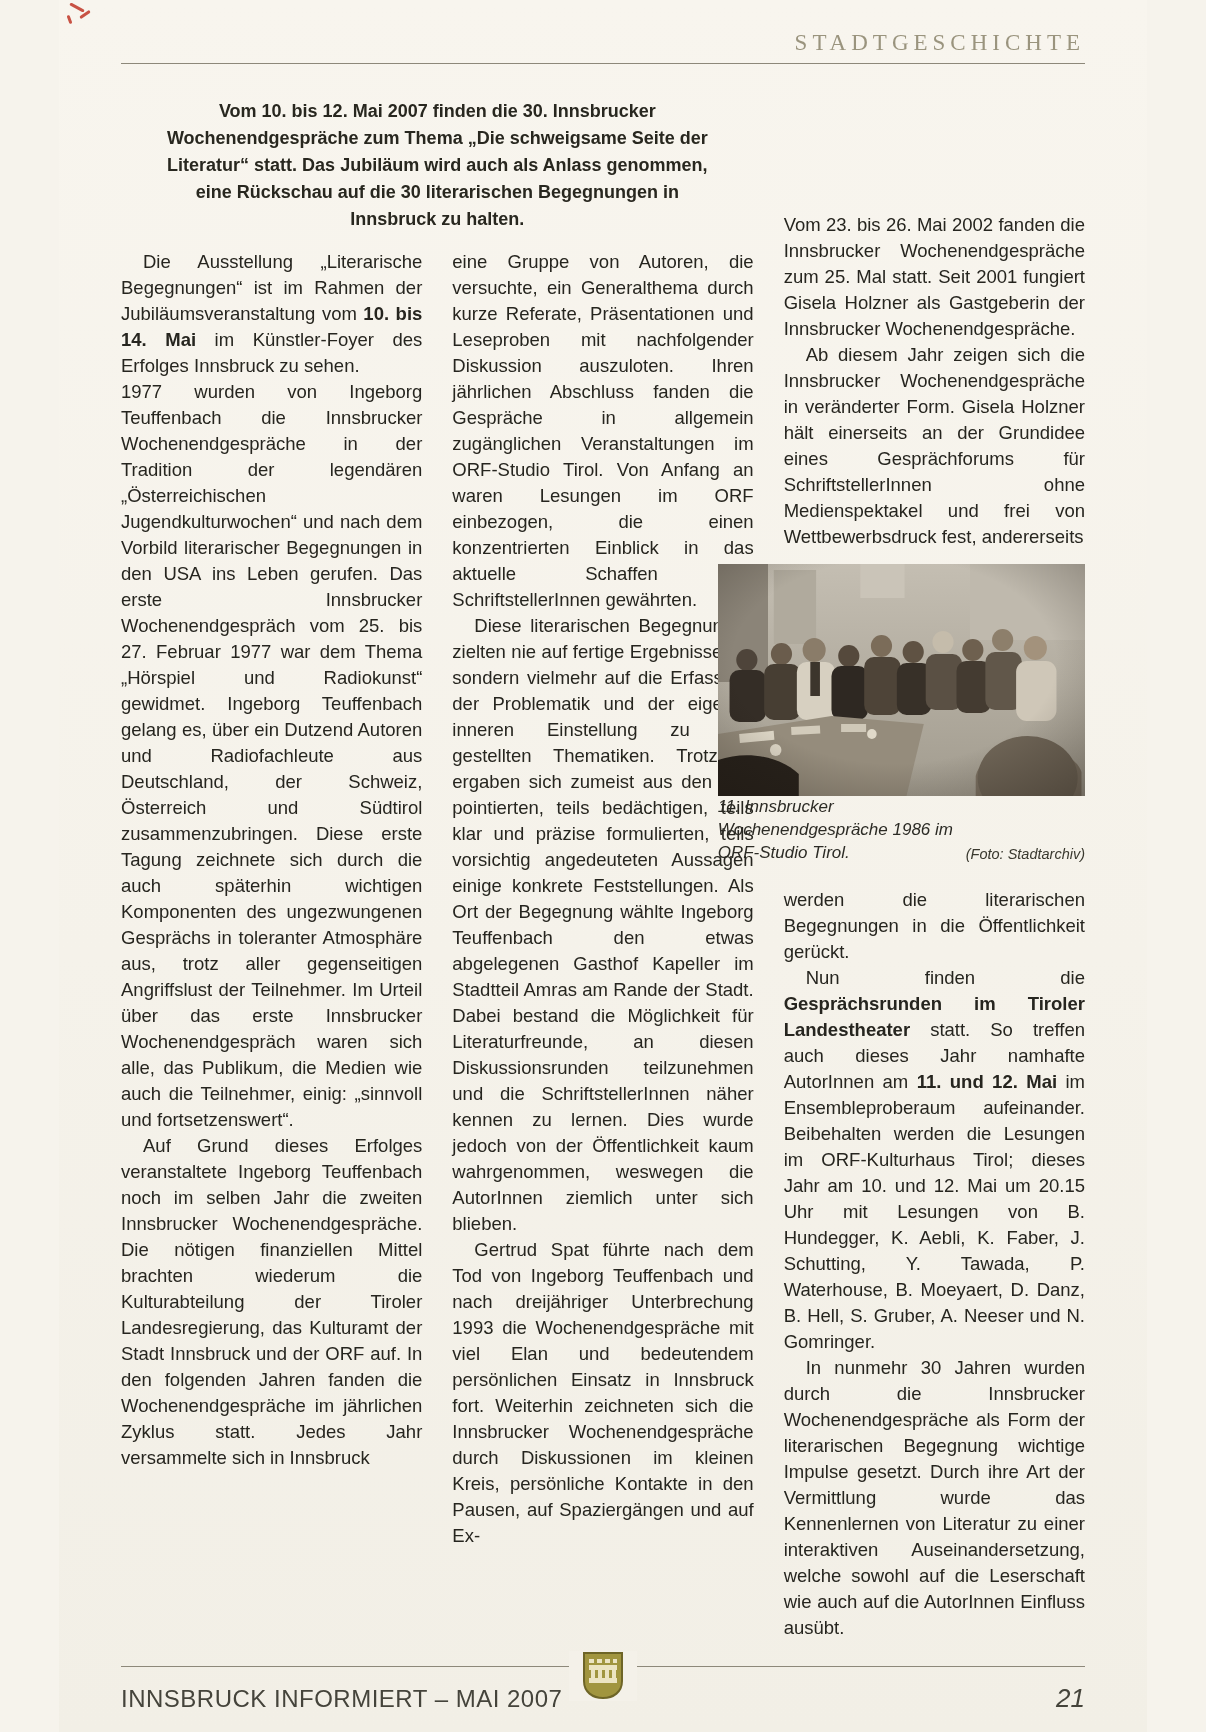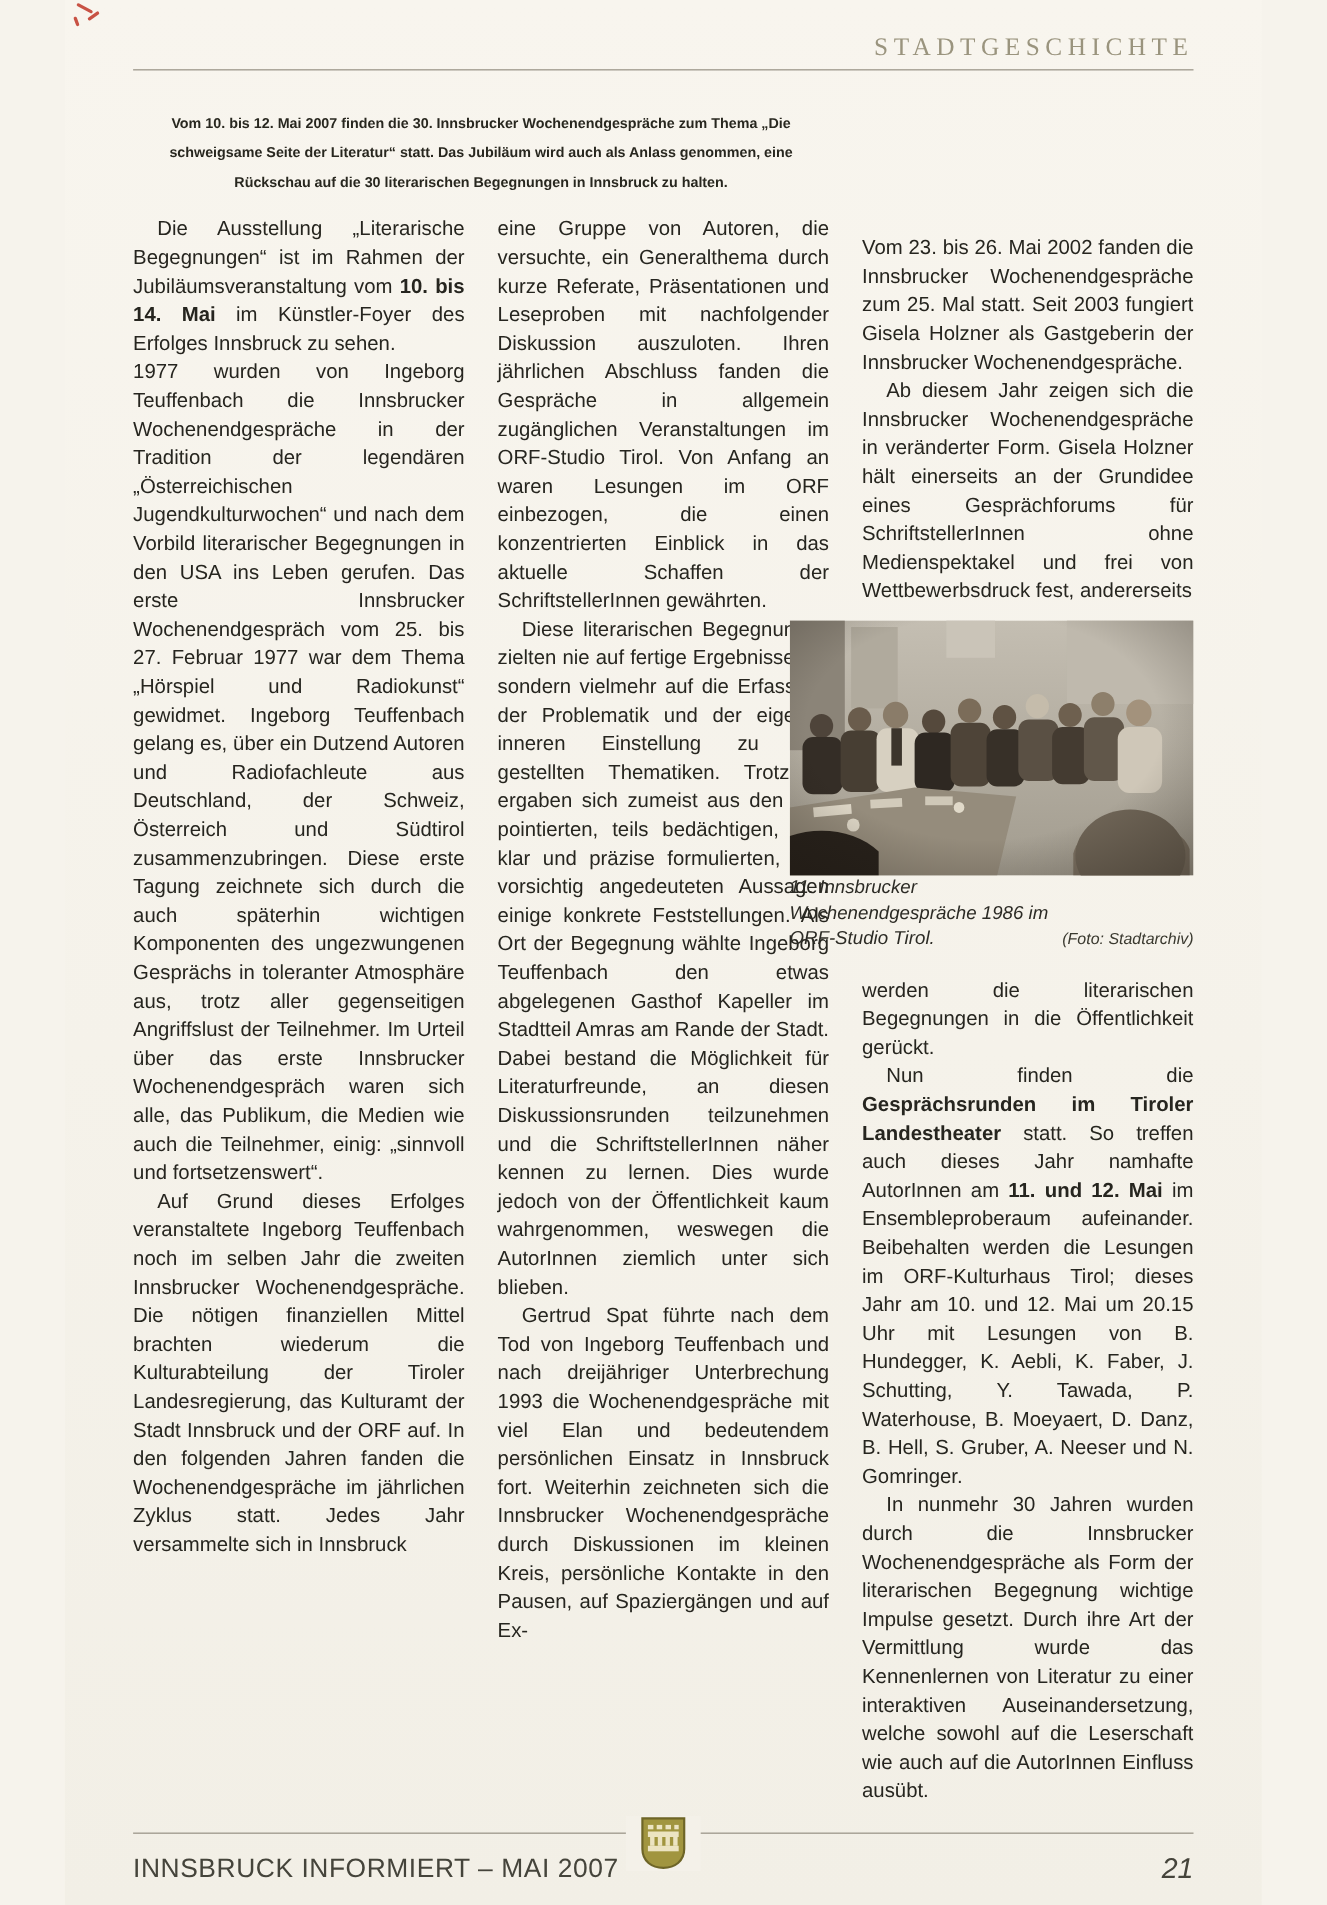--- a/index.html
+++ b/index.html
@@ -42,21 +42,21 @@
   .title {
     margin-top:20px;
     font-family:"Liberation Serif", serif;
     font-weight:700; font-size:55px; line-height:1.14;
     letter-spacing:.5px;
     color:#353d76; text-align:center;
   }
   .title-line { display:block; }
   .lead {
     margin:14px 30px 0 30px;
-    font-weight:700; font-size:13px; line-height:27px;
+    font-weight:700; font-size:18px; line-height:27px;
     text-align:center; color:#28271f;
   }
 
   .col1 { grid-column:1; grid-row:2; }
   .col2 { grid-column:2; grid-row:2; }
   .col3 { grid-column:3; grid-row:1 / span 2; padding-top:128px; }
 
   .col {
     font-size:18.5px; line-height:26px;
     text-align:justify;
@@ -131,21 +131,21 @@
     <section class="col col2">
       <div class="paras">
           <p><span>eine Gruppe von Autoren, die versuchte, ein Generalthema durch kurze Referate, Präsentationen und Leseproben mit nachfolgender Diskussion auszuloten. Ihren jährlichen Abschluss fanden die Gespräche in allgemein zugänglichen Veranstaltungen im ORF-Studio Tirol. Von Anfang an waren Lesungen im ORF einbezogen, die einen konzentrierten Einblick in das aktuelle Schaffen der SchriftstellerInnen gewährten.</span></p>
           <p><span>Diese literarischen Begegnungen zielten nie auf fertige Ergebnisse ab, sondern vielmehr auf die Erfassung der Problematik und der eigenen inneren Einstellung zu den gestellten Thematiken. Trotzdem ergaben sich zumeist aus den teils pointierten, teils bedächtigen, teils klar und präzise formulierten, teils vorsichtig angedeuteten Aussagen einige konkrete Feststellungen. Als Ort der Begegnung wählte Ingeborg Teuffenbach den etwas abgelegenen Gasthof Kapeller im Stadtteil Amras am Rande der Stadt. Dabei bestand die Möglichkeit für Literaturfreunde, an diesen Diskussionsrunden teilzunehmen und die SchriftstellerInnen näher kennen zu lernen. Dies wurde jedoch von der Öffentlichkeit kaum wahrgenommen, weswegen die AutorInnen ziemlich unter sich blieben.</span></p>
           <p><span>Gertrud Spat führte nach dem Tod von Ingeborg Teuffenbach und nach dreijähriger Unterbrechung 1993 die Wochenendgespräche mit viel Elan und bedeutendem persönlichen Einsatz in Innsbruck fort. Weiterhin zeichneten sich die Innsbrucker Wochenendgespräche durch Diskussionen im kleinen Kreis, persönliche Kontakte in den Pausen, auf Spaziergängen und auf Ex-</span></p>
         </div>
     </section>
 
     <section class="col col3">
       <div class="paras">
-          <p><span>Vom 23. bis 26. Mai 2002 fanden die Innsbrucker Wochenendgespräche zum 25. Mal statt. Seit 2003 fungiert Gisela Holzner als Gastgeberin der Innsbrucker Wochenendgespräche.</span></p>
+          <p><span>Vom 23. bis 26. Mai 2002 fanden die Innsbrucker Wochenendgespräche zum 25. Mal statt. Seit 2001 fungiert Gisela Holzner als Gastgeberin der Innsbrucker Wochenendgespräche.</span></p>
           <p><span>Ab diesem Jahr zeigen sich die Innsbrucker Wochenendgespräche in veränderter Form. Gisela Holzner hält einerseits an der Grundidee eines Gesprächforums für SchriftstellerInnen ohne Medienspektakel und frei von Wettbewerbsdruck fest, andererseits</span></p>
         </div>
 
       <figure class="photo-wrap">
         <svg class="photo" viewBox="0 0 382 232" preserveAspectRatio="none" xmlns="http://www.w3.org/2000/svg" role="img">
           <defs>
             <linearGradient id="wall" x1="0" y1="0" x2="0" y2="1">
               <stop offset="0" stop-color="#c4beb2"></stop>
               <stop offset="1" stop-color="#a29c8f"></stop>
             </linearGradient>

